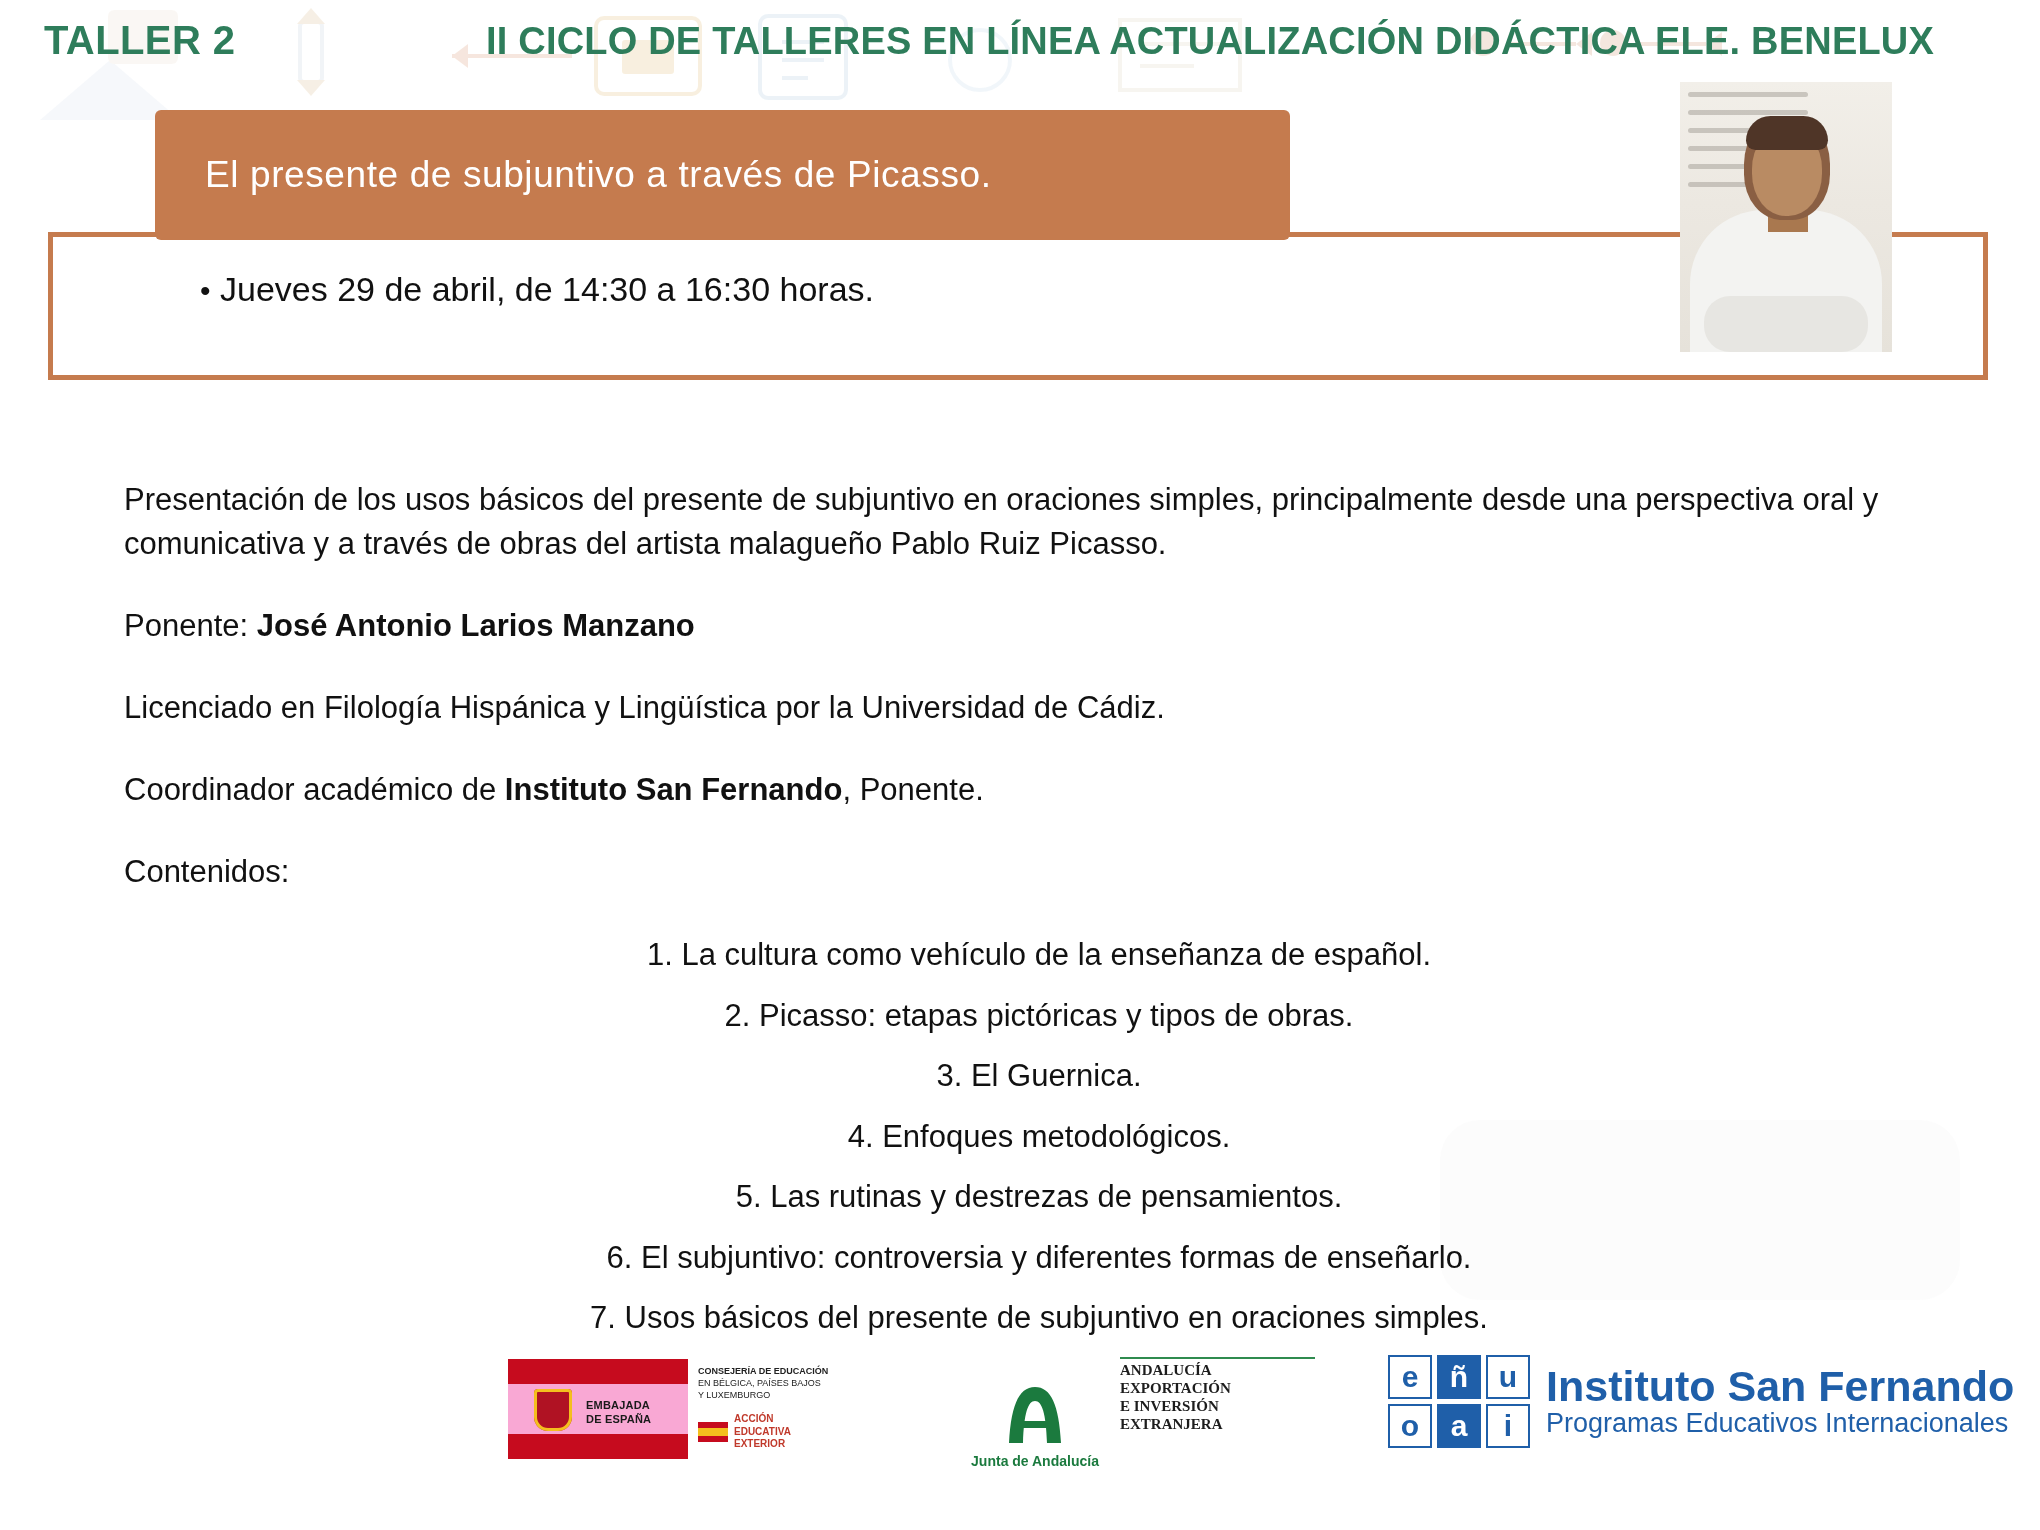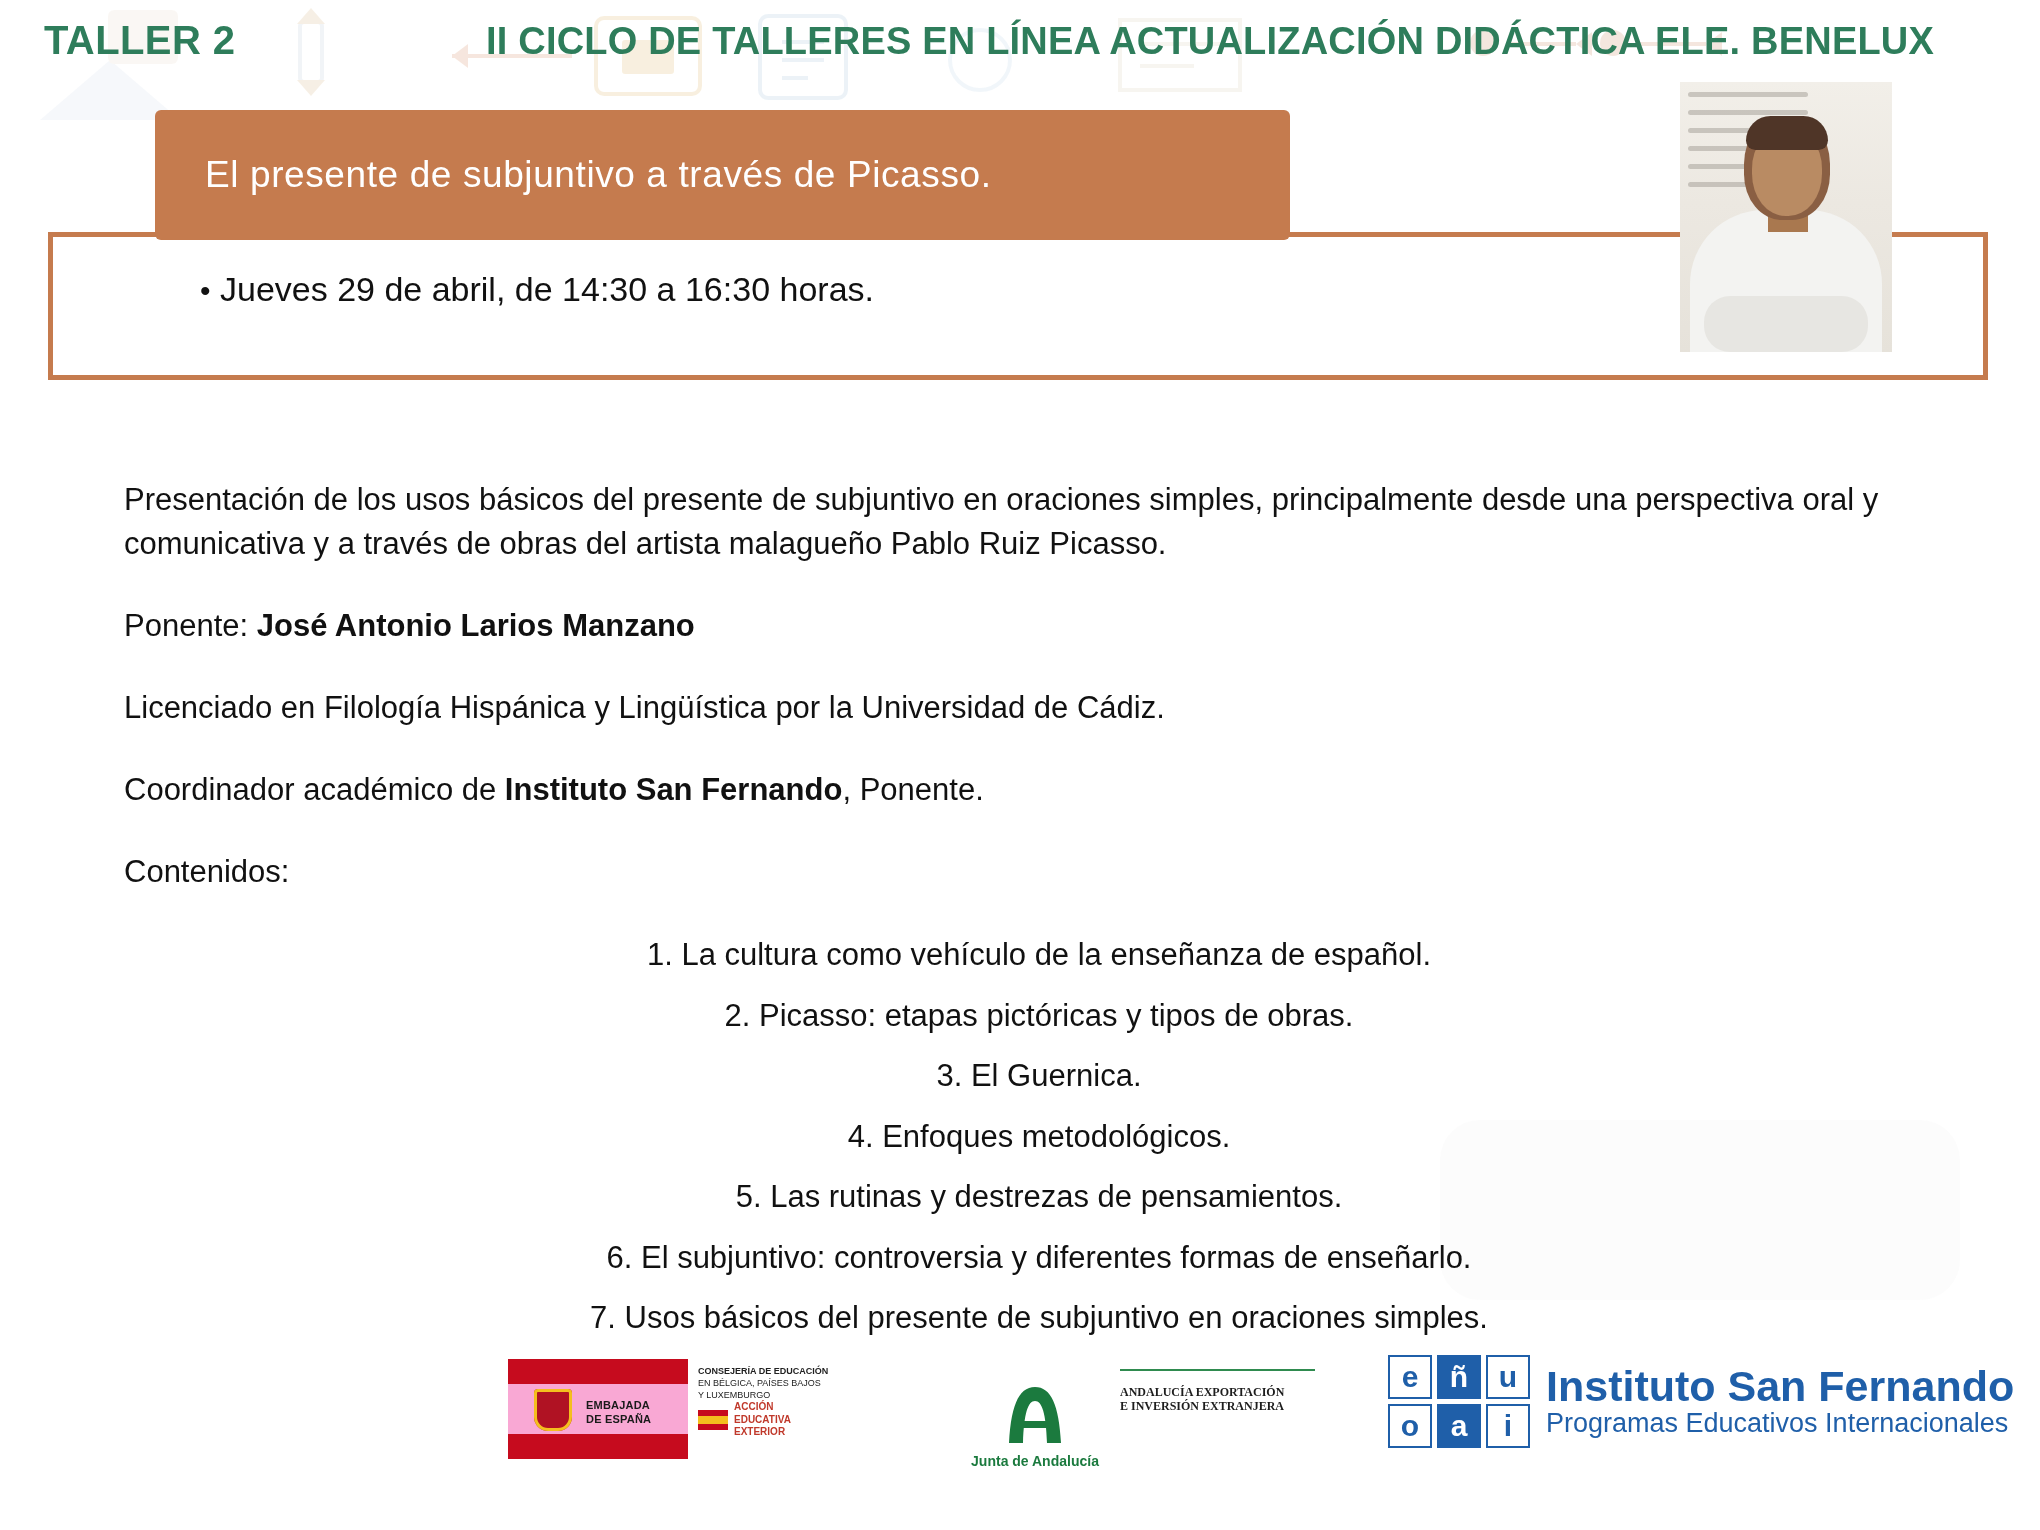--- a/index.html
+++ b/index.html
@@ -256,20 +256,21 @@
     margin-left: 10px;
     font-size: 9px;
     color: #222;
     line-height: 1.35;
     padding-top: 6px;
   }
   .embassy-right .ln1 { font-weight: bold; }
   .accion-row {
     display: flex;
     align-items: center;
+    margin-top: 12px;
   }
   .accion-flagicon {
     width: 30px; height: 20px;
     background: linear-gradient(#c60b1e 0 30%, #f4bf1e 30% 70%, #c60b1e 70% 100%);
     margin-right: 6px;
     flex: none;
   }
   .accion-text {
     font-size: 10px;
     color: #c0392b;
@@ -317,28 +318,28 @@
   .extenda-word {
     position: absolute;
     left: 2px; top: 26px;
     font-family: "Liberation Serif", serif;
     font-size: 42px;
     color: #ffffff;
     letter-spacing: -1px;
     text-shadow: 0 1px 0 rgba(0,0,0,.25);
   }
   .extenda-sub {
-    margin-top: 16px;
+    margin-top: 4px;
     font-family: "Liberation Serif", serif;
-    font-size: 12px;
+    font-size: 15px;
     font-weight: bold;
     color: #1d1d1d;
     line-height: 1.2;
     border-top: 2px solid #2f8b4f;
-    padding-top: 14px;
+    padding-top: 2px;
     width: 195px;
   }
 
   
   .logo-isf {
     position: absolute;
     left: 1388px;
     top: 10px;
     display: flex;
     align-items: center;

